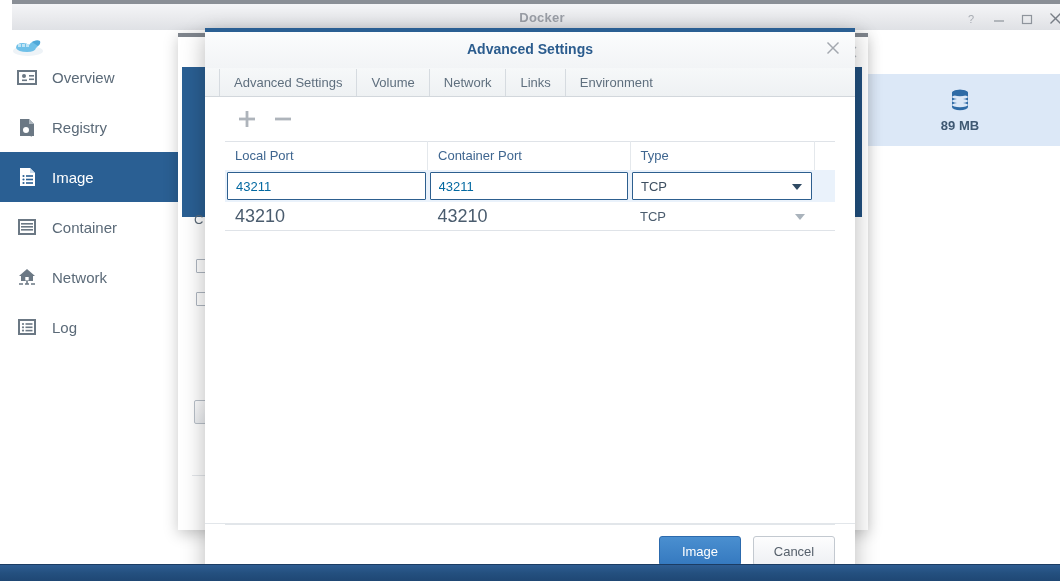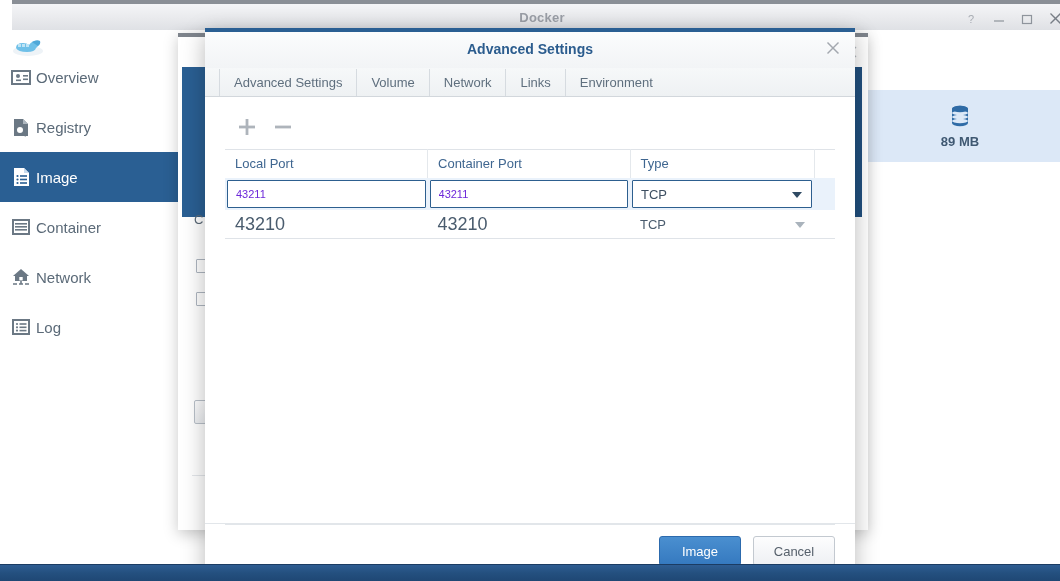--- a/index.html
+++ b/index.html
@@ -42,34 +42,34 @@
 
   
   .sidebar {
     position: absolute; left: 0; top: 30px; width: 180px; height: 534px;
     background: #ffffff;
   }
   .brand { position: absolute; left: 10px; top: 4px; width: 40px; height: 28px; }
   .nav { position: absolute; left: 0; top: 22px; width: 180px; }
   .nav-item {
     position: relative; display: flex; align-items: center; height: 50px;
-    padding-left: 10px; gap: 4px; color: #5b6a78; font-size: 15px;
+    padding-left: 16px; gap: 14px; color: #5b6a78; font-size: 15px;
     cursor: default;
   }
   .nav-item.active { background: #2a5f93; color: #ffffff; }
   .nav-ico { width: 22px; height: 22px; flex: 0 0 22px; display: block; }
   .nav-label { font-size: 15px; }
 
   
   .content {
     position: absolute; left: 180px; top: 30px; width: 880px; height: 534px;
     background: #ffffff;
   }
   .img-card {
-    position: absolute; left: 680px; top: 60px; width: 200px; height: 72px;
+    position: absolute; left: 680px; top: 44px; width: 200px; height: 72px;
     background: #dce8f7;
     display: flex; flex-direction: column; align-items: center; justify-content: center;
     gap: 4px;
   }
   .img-card .db-ico { width: 22px; height: 26px; }
   .img-card .size { font-size: 13px; font-weight: bold; color: #3f5872; }
 
   
   .bg-dialog {
     position: absolute; left: 178px; top: 33px; width: 690px; height: 497px;
@@ -141,21 +141,21 @@
     width: 0; height: 0;
     border-left: 6px solid transparent; border-right: 6px solid transparent;
     border-bottom: 6px solid #ffffff;
     filter: drop-shadow(0 -1px 0 #d2d7dc);
   }
   .tabs-underline {
     position: absolute; left: 0; bottom: 0; width: 650px; height: 1px;
     background: #d2d7dc;
   }
   .modal-body {
-    position: relative; height: 455px; background: #ffffff; padding: 8px 20px;
+    position: relative; height: 455px; background: #ffffff; padding: 0 20px;
   }
   .tools {
     display: flex; align-items: center; gap: 16px; height: 44px; padding-left: 12px;
   }
   .tool-btn { width: 20px; height: 20px; cursor: pointer; }
 
   table.ports {
     width: 100%; border-collapse: collapse; table-layout: fixed;
   }
   table.ports th {
@@ -169,21 +169,21 @@
   tr.row-static td { height: 28px; background: #ffffff; }
   tr.row-static td.c-local, tr.row-static td.c-container {
     font-size: 18px; color: #4a5c6e; padding-left: 10px;
   }
   tr.row-static td.c-type {
     font-size: 13px; color: #4a5c6e; padding-left: 10px; position: relative;
   }
   .cell-input {
     width: calc(100% - 4px); height: 28px; margin: 0 2px;
     border: 1px solid #2d5f8f; background: #ffffff;
-    font-family: "Liberation Sans", sans-serif; font-size: 11px; color: #6d28d9;
+    font-family: "Liberation Sans", sans-serif; font-size: 13px; color: #0369a1;
     padding: 0 8px; outline: none; border-radius: 1px;
   }
   .cell-select {
     position: relative; width: calc(100% - 4px); height: 28px; margin: 0 2px;
     border: 1px solid #2d5f8f; background: #ffffff; border-radius: 1px;
     display: flex; align-items: center; padding: 0 8px;
     font-size: 13px; color: #3d4f61; cursor: pointer;
   }
   .caret-dn {
     position: absolute; right: 9px; top: 50%; margin-top: -2px;

